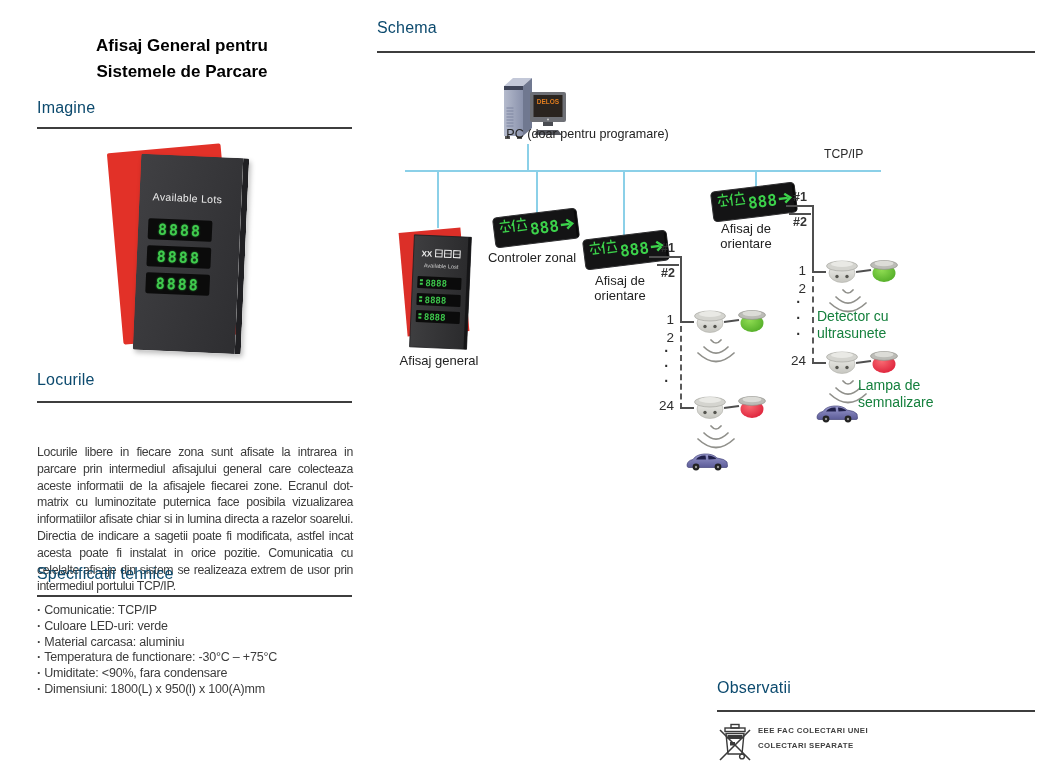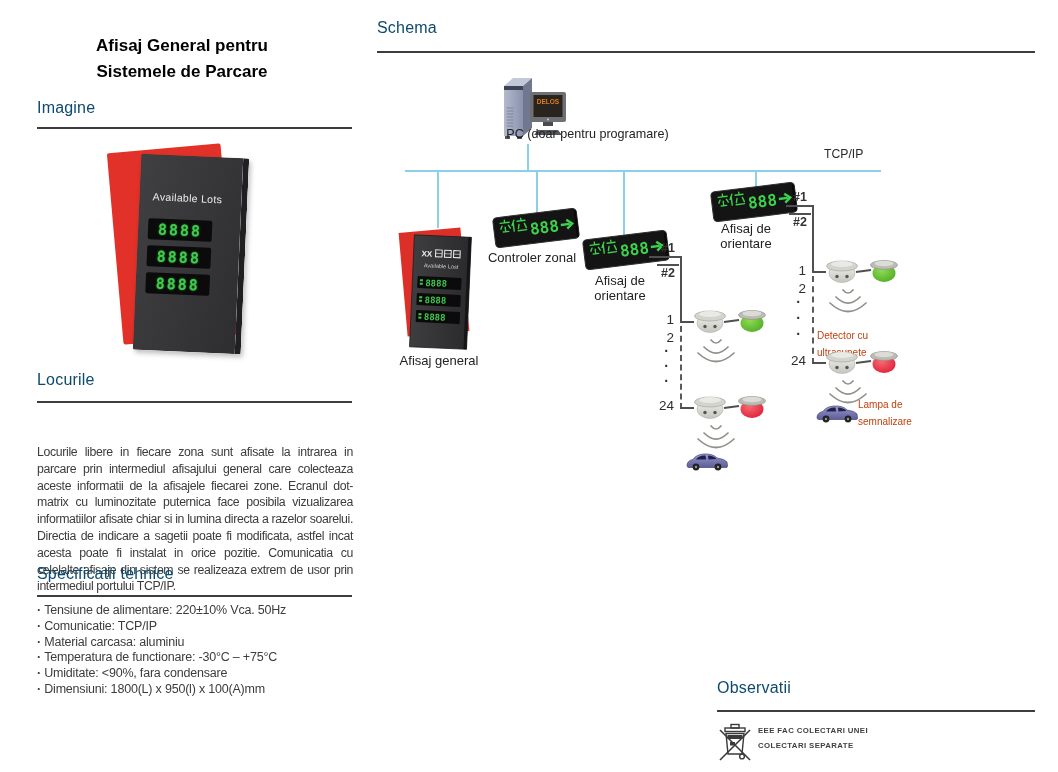--- a/index.html
+++ b/index.html
@@ -37,21 +37,21 @@
   #product .digits { font-family:"DejaVu Sans Mono",monospace; font-weight:700; font-size:15px;
                      color:#40cb4e; letter-spacing:2px; text-shadow:0 0 2px #2a9b35; }
 
   
   .cy { position:absolute; width:2px; background:#8bd0e8; }        
   .cyh { position:absolute; height:2px; background:#8bd0e8; }
   .dkh { position:absolute; height:2px; background:#4f4f4f; }      
   .dkv { position:absolute; width:2px; background:#4f4f4f; }
   .dashv { position:absolute; width:0; border-left:2px dashed #5a5a5a; }
   .lbl { position:absolute; font-size:13px; color:#222; text-align:center; }
-  .lbl2 { position:absolute; font-size:10px; line-height:16.5px; color:#c2410c;margin-top:20px; }
+  .lbl2 { position:absolute; font-size:14px; line-height:16.5px; color:#15803d; }
   .port { position:absolute; font-size:12.5px; font-weight:600; color:#333; }
   .num { position:absolute; width:26px; text-align:right; font-size:13.5px; color:#2e2e2e; }
   .numdot { position:absolute; width:26px; text-align:right; padding-right:5px;
             font-size:14px; font-weight:700; color:#2e2e2e; line-height:10px; }
   .tcp { position:absolute; font-size:12.2px; color:#2a2a2a; }
 
   
   .note { position:absolute; font-size:7.8px; font-weight:700; letter-spacing:.4px; color:#3f3f3f; }
 </style>
 </head>
@@ -112,22 +112,22 @@
     </div>
   </div>
 
   <div class="h" style="left:37px;top:371px">Locurile</div>
   <div class="rule" style="left:37px;top:401px;width:315px"></div>
   <div class="para" style="top:408px">Locurile libere in fiecare zona sunt afisate la intrarea in parcare prin intermediul afisajului general care colecteaza aceste informatii de la afisajele fiecarei zone. Ecranul dot-matrix cu luminozitate puternica face posibila vizualizarea informatiilor afisate chiar si in lumina directa a razelor soarelui. Directia de indicare a sagetii poate fi modificata, astfel incat acesta poate fi instalat in orice pozitie. Comunicatia cu celelalte afisaje din sistem se realizeaza extrem de usor prin intermediul portului TCP/IP.</div>
 
   <div class="h" style="left:37px;top:565px">Specificatii tehnice</div>
   <div class="rule" style="left:37px;top:595px;width:315px"></div>
   <ul class="specs" style="top:603px">
-    <li>Tensiune de alimentare: 220±10% Vca. 50Hz</li>
     <li>Comunicatie: TCP/IP</li>
+    <li>Culoare LED-uri: verde</li>
     <li>Material carcasa: aluminiu</li>
     <li>Temperatura de functionare: -30°C – +75°C</li>
     <li>Umiditate: &lt;90%, fara condensare</li>
     <li>Dimensiuni: 1800(L) x 950(l) x 100(A)mm</li>
   </ul>
 
   <div class="h" style="left:377px;top:19px">Schema</div>
   <div class="rule" style="left:377px;top:51px;width:658px"></div>
 
   <div class="cy" style="left:527px;top:144px;height:27px"></div>

